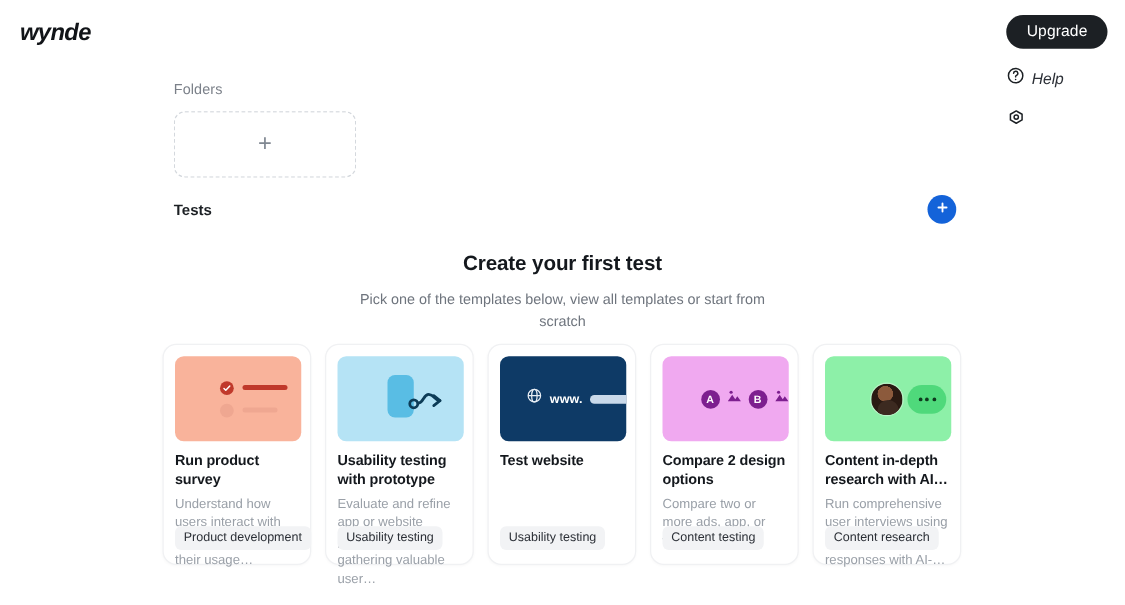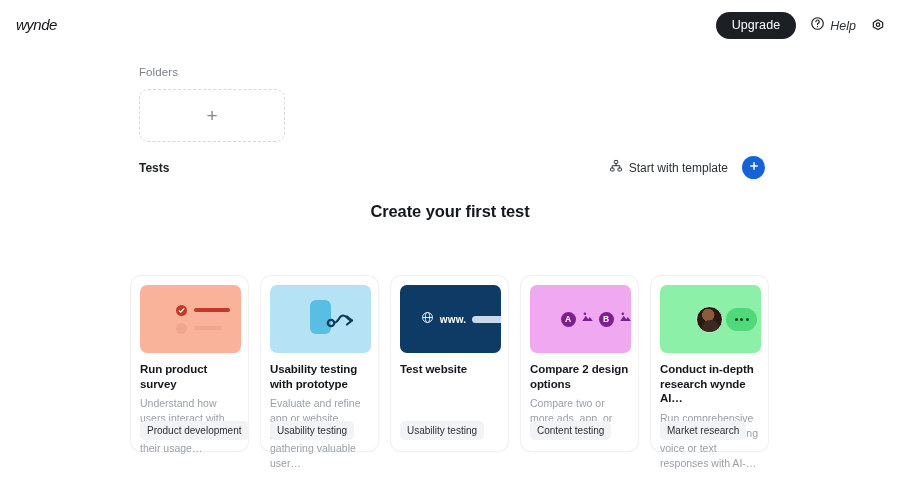--- a/index.html
+++ b/index.html
@@ -10,26 +10,26 @@
     overflow: hidden;
   }
 
   
   .topbar {
     position: absolute; top: 0; left: 0; right: 0; height: 52px;
     display: flex; align-items: center;
   }
   .logo {
     position: absolute; left: 16px; top: 16px;
-    font-size: 15px; font-weight: normal; font-style: italic;
+    font-size: 19px; font-weight: bold; font-style: italic;
     letter-spacing: -0.5px; color: #111418;
   }
   .topbar-right {
     position: absolute; right: 14px; top: 12px;
-    display: flex; align-items: center; gap: 14px;
+    display: flex; align-items: flex-start; gap: 14px; flex-direction: column;
   }
   .upgrade-btn {
     background: #1c2024; color: #ffffff;
     border: none; border-radius: 14px;
     padding: 6px 16px 7px 16px;
     font-size: 12.5px; font-family: "Liberation Sans", sans-serif;
     cursor: pointer; letter-spacing: 0.1px;
   }
   .help-wrap {
     display: flex; align-items: center; gap: 5px;
@@ -194,43 +194,33 @@
 
   <div class="section-label label-folders">Folders</div>
 
   <div class="folder-add">
     <span class="folder-plus">+</span>
   </div>
 
   <div class="tests-row">
     <div class="tests-title">Tests</div>
     <div class="tests-actions">
-      <div class="tmpl-link">
-        <span>
-          <svg width="14" height="14" viewBox="0 0 24 24" fill="none" stroke="#2b2f36" stroke-width="1.7">
-            <rect x="9" y="2.5" width="6" height="5" rx="1.2"></rect>
-            <rect x="2.5" y="15.5" width="6" height="5" rx="1.2"></rect>
-            <rect x="15.5" y="15.5" width="6" height="5" rx="1.2"></rect>
-            <path d="M12 7.5v4M5.5 15.5v-4h13v4" stroke-linecap="round"></path>
-          </svg>
-        </span>
-        <span>Start with template</span>
-      </div>
       <button class="add-test-btn">
         <span>
           <svg width="12" height="12" viewBox="0 0 24 24" stroke="#ffffff" stroke-width="3" stroke-linecap="round">
             <path d="M12 5.5v13M5.5 12h13"></path>
           </svg>
         </span>
       </button>
     </div>
   </div>
 
   <div class="hero">
     <div class="hero-title">Create your first test</div>
+    <div class="hero-sub">Pick one of the templates below, view all templates or start from scratch</div>
   </div>
 
   <div class="cards">
 
     <div class="card">
       <div class="thumb" style="background:#f9b39b">
         <div class="art-survey">
           <div class="art-row">
             <span class="dot on">
               <svg width="7" height="7" viewBox="0 0 24 24" fill="none" stroke="#fff" stroke-width="4" stroke-linecap="round" stroke-linejoin="round">
@@ -312,19 +302,19 @@
       <div class="thumb" style="background:#8df0a8">
         <div class="art-ai">
           <span class="avatar"></span>
           <span class="bubble">
             <i></i>
               <i></i>
               <i></i>
           </span>
         </div>
       </div>
-      <div class="card-title">Conduct in-depth research wynde AI…</div>
+      <div class="card-title">Content in-depth research with AI…</div>
       <div class="card-desc">Run comprehensive user interviews using voice or text responses with AI-…</div>
-      <div class="card-tag">Market research</div>
+      <div class="card-tag">Content research</div>
     </div>
 
   </div>
 </div>
 
 </body></html>

